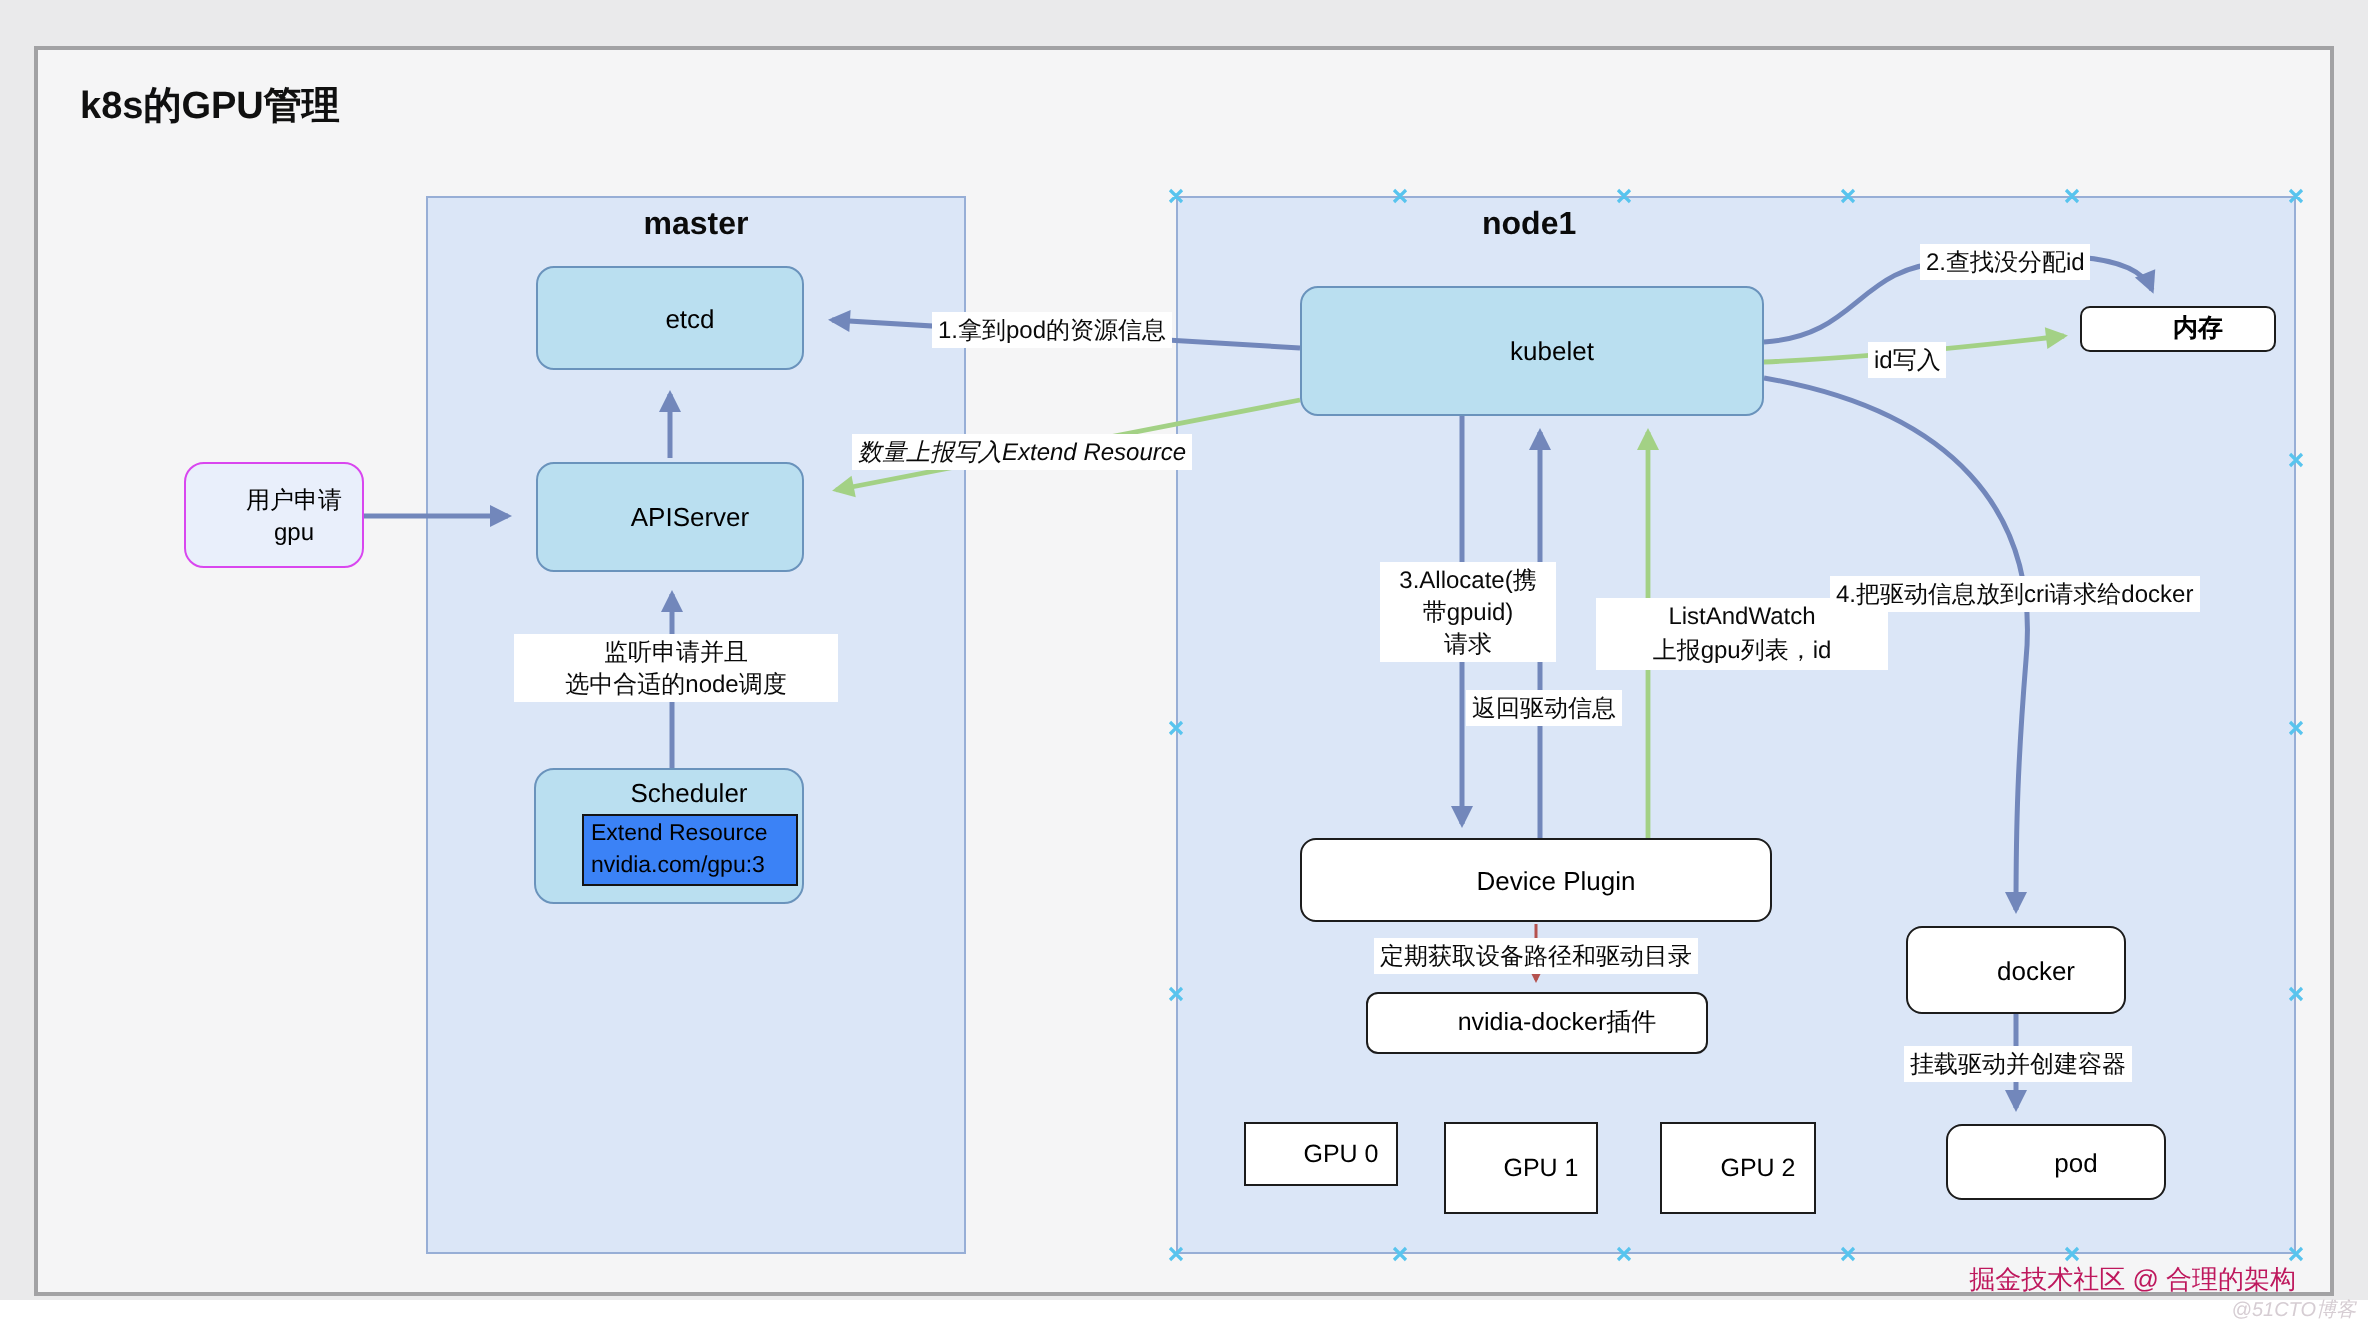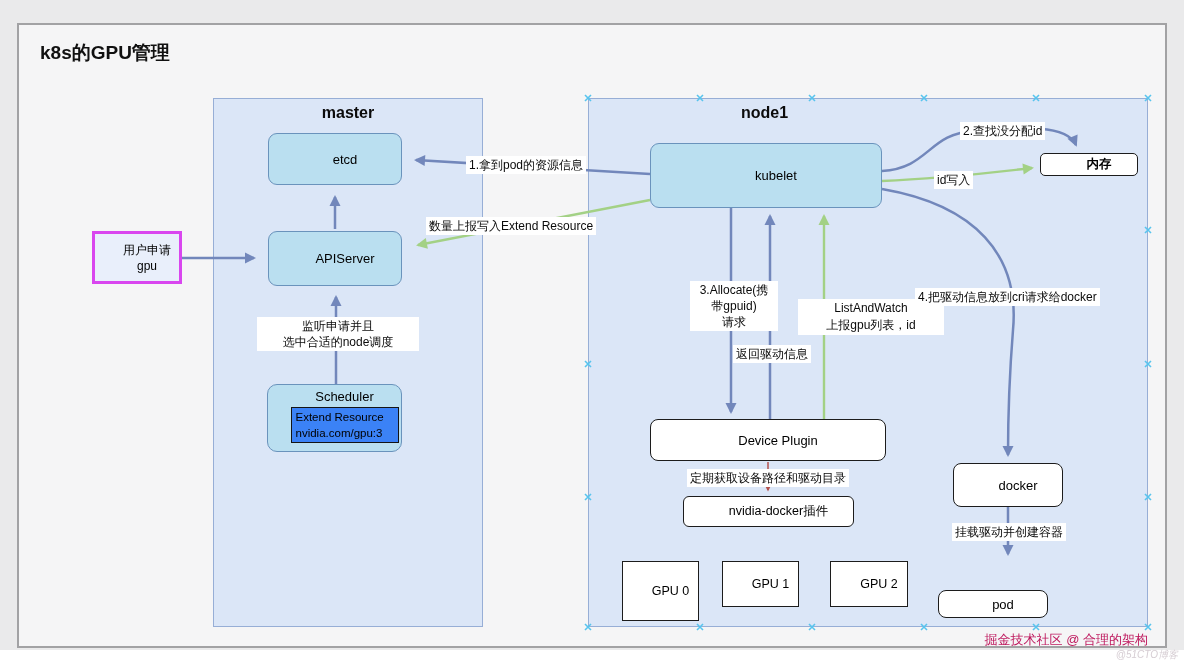--- a/index.html
+++ b/index.html
@@ -20,44 +20,44 @@
 
   .shape { position:absolute; display:flex; align-items:center; justify-content:center;
     font-size:13px; color:#000; text-align:center;padding-left:20px; }
   .blue-shape { background:#badff0; border:1px solid #6a93bc; border-radius:9px; }
   .white-shape { background:#ffffff; border:1.4px solid #1c1c1c; border-radius:8px; }
   .sq { border-radius:0; }
 
   .shape-etcd { left:268px; top:133px; width:134px; height:52px; }
   .shape-apiserver { left:268px; top:231px; width:134px; height:55px; }
   .shape-user { left:92px; top:231px; width:90px; height:53px; background:#e9effb;
-    border:3px solid #d946ef; border-radius:0; font-size:12px; }
+    border:1px solid #d946ef; border-radius:10px; font-size:12px; }
   .shape-scheduler { left:267px; top:384px; width:135px; height:68px; border-radius:10px;
     flex-direction:column; justify-content:flex-start; }
   .scheduler-label { margin-top:4px; font-size:13px; }
   .scheduler-detail { margin-top:3px; width:108px; background:#3b82f6; border:1.5px solid #141414;
     font-size:11.5px; line-height:1.4; text-align:left; padding:1px 0 1px 4px; white-space:pre-line; }
   .shape-kubelet { left:650px; top:143px; width:232px; height:65px; }
   .shape-memory { left:1040px; top:153px; width:98px; height:23px; border-radius:5px;
     font-size:12.5px; font-weight:600; border-width:1.6px; }
   .shape-deviceplugin { left:650px; top:419px; width:236px; height:42px; }
   .shape-nvidiadocker { left:683px; top:496px; width:171px; height:31px; border-radius:6px; font-size:12.5px; }
-  .shape-gpu0 { left:622px; top:561px; width:77px; height:60px; font-size:12.5px; }
+  .shape-gpu0 { left:622px; top:561px; width:77px; height:32px; font-size:12.5px; }
   .shape-gpu1 { left:722px; top:561px; width:77px; height:46px; font-size:12.5px; }
   .shape-gpu2 { left:830px; top:561px; width:78px; height:46px; font-size:12.5px; }
   .shape-docker { left:953px; top:463px; width:110px; height:44px; }
-  .shape-pod { left:938px; top:562px; width:110px; height:28px;margin-top:28px; }
+  .shape-pod { left:973px; top:562px; width:110px; height:38px; }
 
   svg.wires { position:absolute; left:0; top:0; width:1184px; height:663px; pointer-events:none; }
 
   .chip { position:absolute; background:#ffffff; color:#0a0a0a; font-size:12px;
     padding:1px 3px; white-space:pre-line; line-height:16px; }
   .chip-center { text-align:center; }
   .c-getpod { left:466px; top:156px; }
-  .c-report { left:426px; top:217px; }
+  .c-report { left:426px; top:217px;font-style:italic; }
   .c-watch { left:257px; top:317px; width:162px; }
   .c-find { left:960px; top:122px; }
   .c-idwrite { left:934px; top:171px; }
   .c-alloc { left:690px; top:281px; width:88px; }
   .c-return { left:733px; top:345px; }
   .c-law { left:798px; top:299px; width:146px; line-height:17px; }
   .c-cri { left:915px; top:288px; }
   .c-periodic { left:687px; top:469px; }
   .c-mount { left:952px; top:523px; }
 

